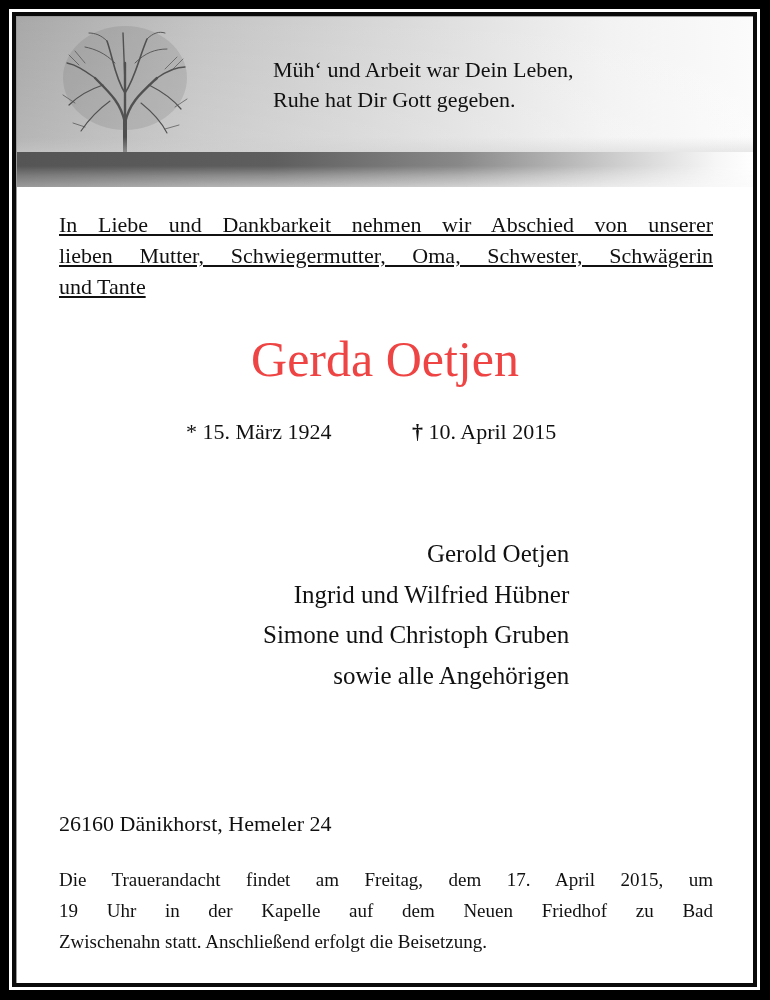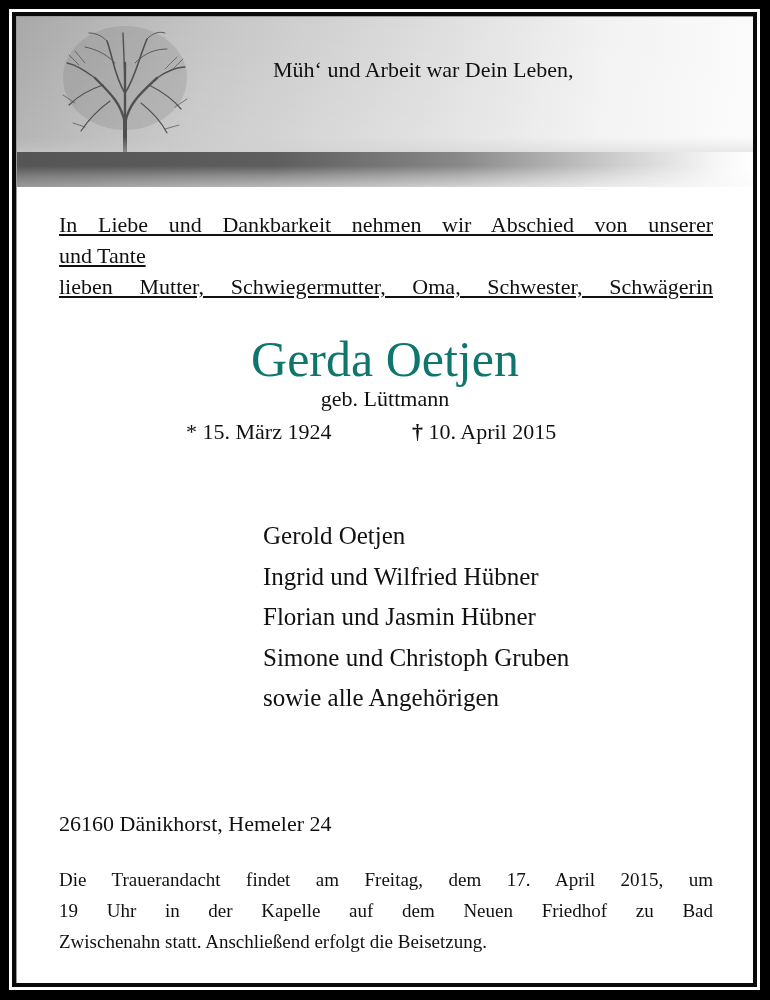--- a/index.html
+++ b/index.html
@@ -48,35 +48,35 @@
 
   .intro {
     position: absolute; left: 42px; top: 192px; width: 654px;
     font-size: 22px; line-height: 31px; text-align: justify; text-align-last: left; text-decoration: underline;
   }
   .intro .line { display: block; text-align: justify; text-align-last: justify; white-space: nowrap; }
   .intro .line.last { text-align-last: left; }
 
   .name {
     position: absolute; left: 0; width: 736px; top: 312px; text-align: center;
-    font-size: 50px; line-height: 60px; color: #0f766e;
+    font-size: 50px; line-height: 60px; color: #ef4444;
   }
   .maiden {
     position: absolute; left: 0; width: 736px; top: 368px; text-align: center;
     font-size: 22px; line-height: 28px;
   }
   .dates {
     position: absolute; left: 169px; top: 401px; font-size: 22px; line-height: 28px; white-space: nowrap;
   }
   .dates .death { position: absolute; left: 226px; top: 0; white-space: nowrap; font-family: Liberation Serif, serif; }
   .cross { font-weight: bold; }
 
   .mourners { position: absolute; left: 246px; top: 497px; }
   .mourners .label { font-size: 22px; line-height: 28px; }
-  .mourners .names { margin-top: 2px; }
+  .mourners .names { margin-top: 20px; text-align: right; }
   .mourners .person { font-size: 25px; line-height: 40.5px; white-space: nowrap; }
 
   .address { position: absolute; left: 42px; top: 793px; font-size: 22px; line-height: 28px; text-align: center; }
   .notice {
     position: absolute; left: 42px; top: 847px; width: 654px; font-size: 19px; line-height: 31px;
   }
   .notice .line { display: block; text-align: justify; text-align-last: justify; white-space: nowrap; }
   .notice .line.last { text-align-last: left; }
 </style>
 </head>
@@ -114,48 +114,47 @@
       </g>
       <g fill="#555" opacity="0.18">
         <ellipse cx="70" cy="55" rx="62" ry="52"></ellipse>
       </g>
     </svg>
     <div class="horizon-top-glow"></div>
     <div class="horizon"></div>
 
     <div class="verse">
       <div>Müh‘ und Arbeit war Dein Leben,</div>
+      <div>Ruhe hat Dir Gott gegeben.</div>
     </div>
   </div>
 
   <div class="intro">
     <span class="line">In Liebe und Dankbarkeit nehmen wir Abschied von unserer</span>
+    <span class="line">lieben Mutter, Schwiegermutter, Oma, Schwester, Schwägerin</span>
     <span class="line last">und Tante</span>
-    <span class="line">lieben Mutter, Schwiegermutter, Oma, Schwester, Schwägerin</span>
   </div>
 
   <div class="name">Gerda Oetjen</div>
-  <div class="maiden">geb. Lüttmann</div>
 
   <div class="dates">
     <span class="birth">
       <span>*</span>
       <span>15. März 1924</span>
     </span>
     <span class="death">
       <span class="cross">†</span>
       <span>10. April 2015</span>
     </span>
   </div>
 
   <div class="mourners">
     <div class="names">
       <div class="person">Gerold Oetjen</div>
       <div class="person">Ingrid und Wilfried Hübner</div>
-      <div class="person">Florian und Jasmin Hübner</div>
       <div class="person">Simone und Christoph Gruben</div>
       <div class="person">sowie alle Angehörigen</div>
     </div>
   </div>
 
   <div class="address">26160 Dänikhorst, Hemeler 24</div>
 
   <div class="notice">
     <span class="line">Die Trauerandacht findet am Freitag, dem 17. April 2015, um</span>
     <span class="line">19 Uhr in der Kapelle auf dem Neuen Friedhof zu Bad</span>

